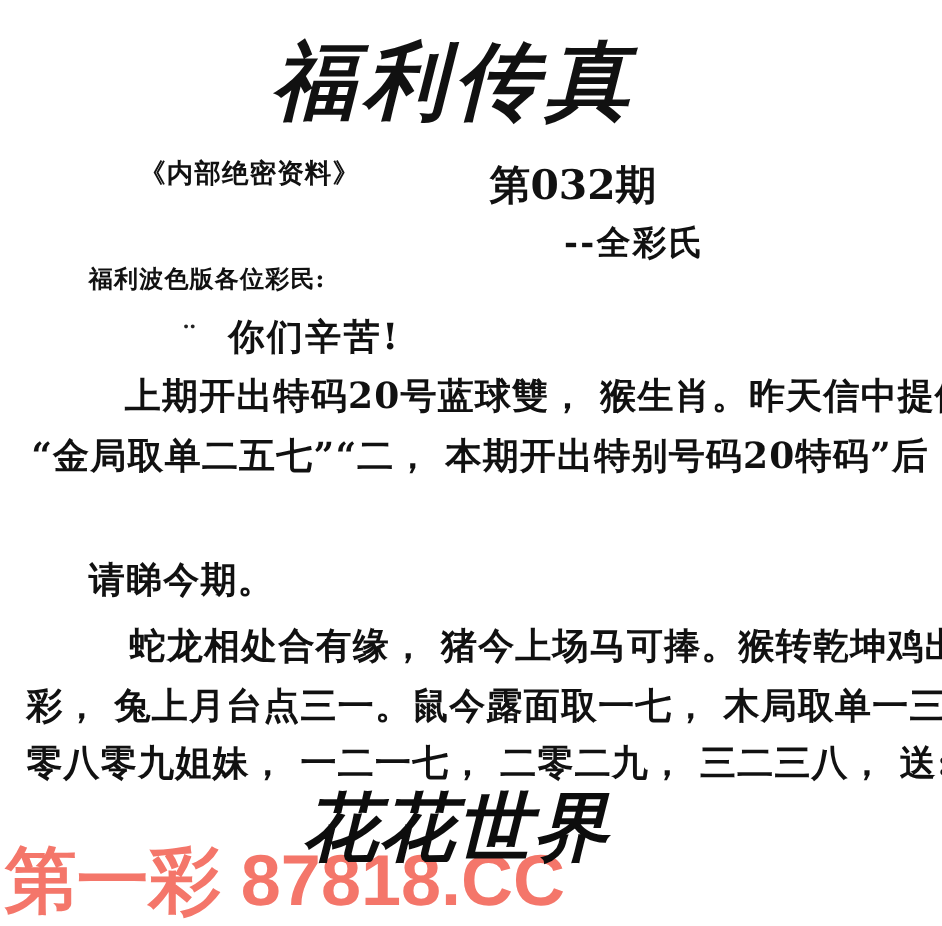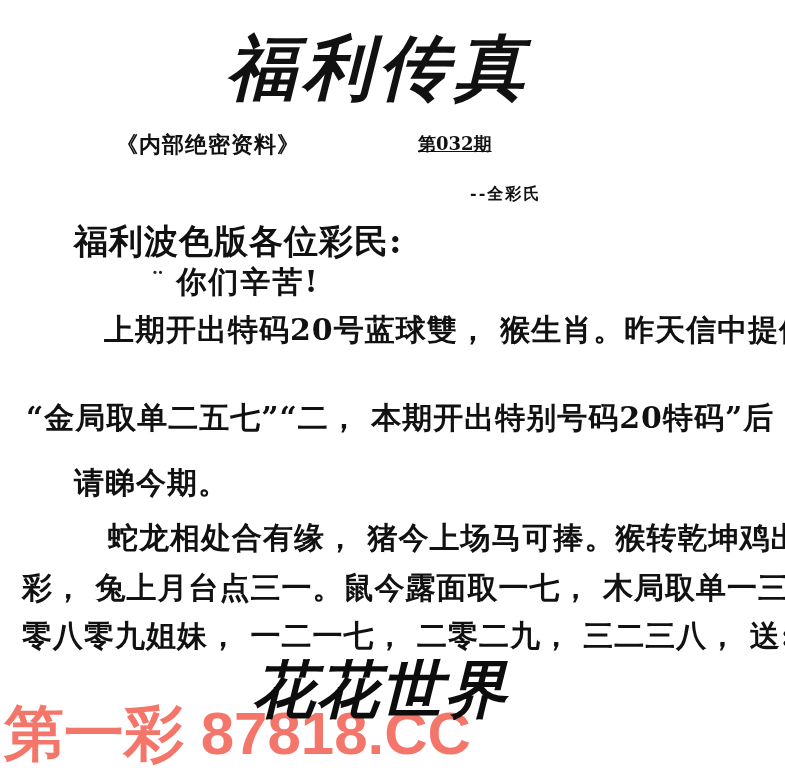--- a/index.html
+++ b/index.html
@@ -17,31 +17,31 @@
   .title {
     top: 28px; left: 0; width: 785px;
     margin: 0; padding: 0;
     text-align: center;
     transform: translateX(-14px);
     font-size: 70px; line-height: 1.15;
     font-weight: bold; font-style: italic;
     letter-spacing: 6px;
   }
   .source-label { top: 130px; left: 116px; font-size: 22px; font-weight: bold; letter-spacing: 1px; }
-  .issue-label  { top: 132px; left: 418px; font-size: 18px; font-weight: bold; text-decoration: underline; }
-  .signature    { top: 184px; left: 470px; font-size: 16px; font-weight: bold; letter-spacing: 2px; }
-  .salutation   { top: 219px; left: 74px;  font-size: 34px; font-weight: bold; letter-spacing: 1px; }
+  .issue-label  { top: 132px; left: 408px; font-size: 34px; font-weight: bold; }
+  .signature    { top: 184px; left: 470px; font-size: 28px; font-weight: bold; letter-spacing: 2px; }
+  .salutation   { top: 219px; left: 74px;  font-size: 20px; font-weight: bold; letter-spacing: 1px; }
 
   .greeting-line { top: 258px; left: 152px; font-size: 30px; font-weight: bold; }
   .greeting-marks { font-size: 17px; vertical-align: 18px; letter-spacing: 3px; color: #222; }
-  .greeting-text { margin-left: 10px; letter-spacing: 2px; }
+  .greeting-text { margin-left: 24px; letter-spacing: 2px; }
 
   .body-line { font-size: 30px; font-weight: bold; letter-spacing: 1px; }
   .line-a { top: 310px; left: 104px; }
-  .line-b { top: 360px; left: 26px; margin-top: 38px; }
+  .line-b { top: 360px; left: 26px; }
   .line-c { top: 411px; left: 28px; }
   .line-d { top: 463px; left: 28px; margin-left: 46px; }
   .line-e { top: 518px; left: 108px; }
   .line-f { top: 568px; left: 22px; }
   .line-g { top: 616px; left: 22px; }
 
   .watermark {
     top: 694px; left: 4px;
     font-family: "Liberation Sans", "DejaVu Sans", sans-serif;
     font-size: 60px; font-weight: bold;

